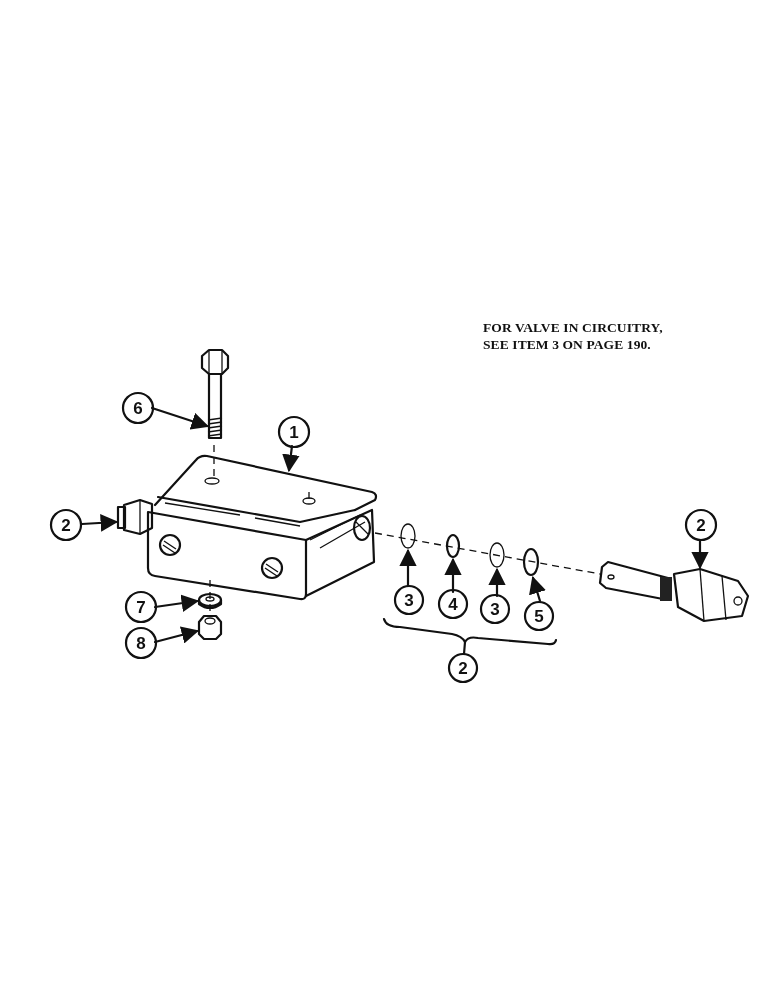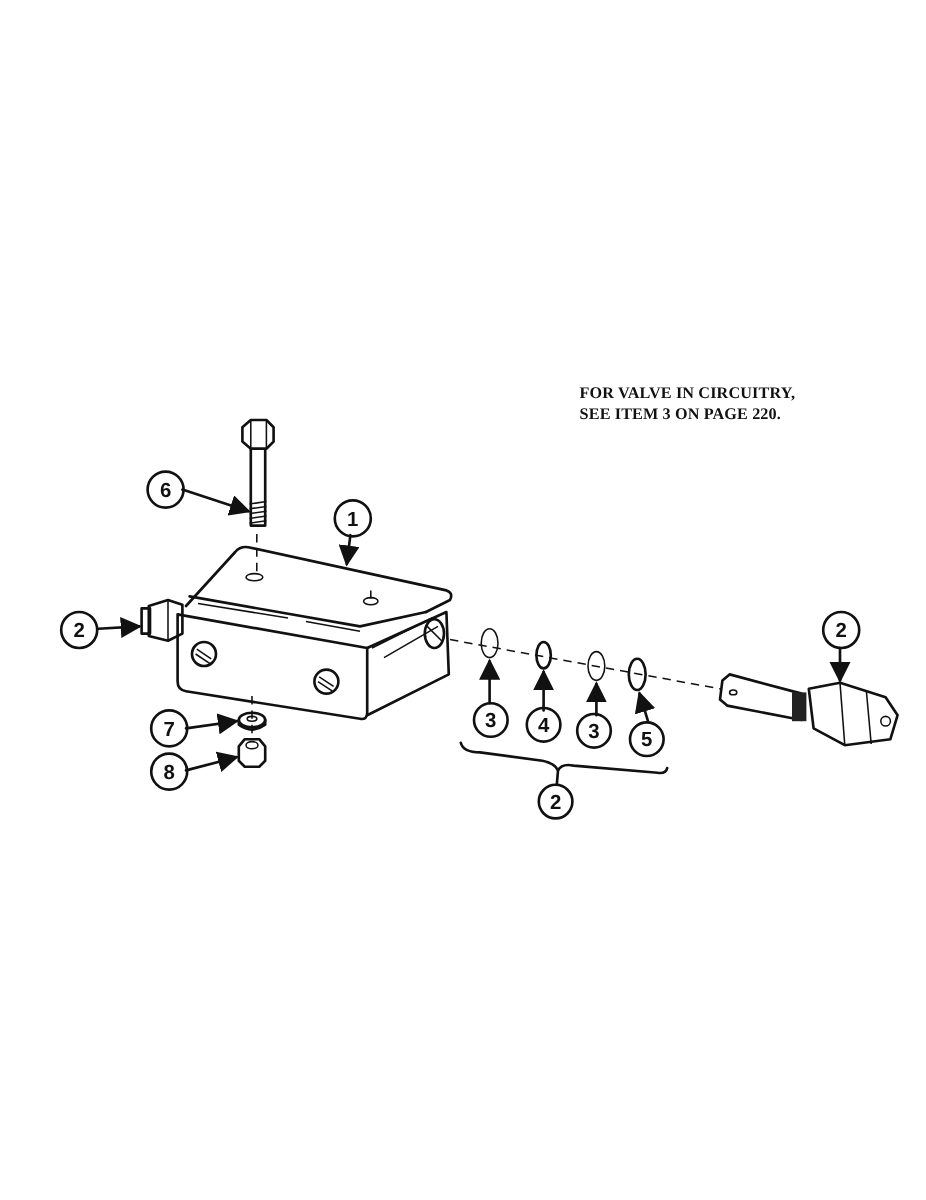--- a/index.html
+++ b/index.html
@@ -17,21 +17,21 @@
     }
     .ln { stroke: #111; fill: none; stroke-width: 2.2; stroke-linejoin: round; stroke-linecap: round; }
     .thin { stroke: #111; fill: none; stroke-width: 1.3; }
     .dash { stroke: #111; fill: none; stroke-width: 1.3; stroke-dasharray: 7 5; }
   </style>
 </head>
 <body>
 
 <div class="note">
   <div>FOR VALVE IN  CIRCUITRY,</div>
-  <div>SEE ITEM 3 ON PAGE 220.</div>
+  <div>SEE ITEM 3 ON PAGE 190.</div>
 </div>
 
 <svg id="canvas" viewBox="0 0 772 1000" xmlns="http://www.w3.org/2000/svg">
   <defs>
     <marker id="arr" markerWidth="8" markerHeight="8" refX="7" refY="4" orient="auto">
       <path d="M0,0 L8,4 L0,8 Z" fill="#111"></path>
     </marker>
   </defs>
 
   <g>

